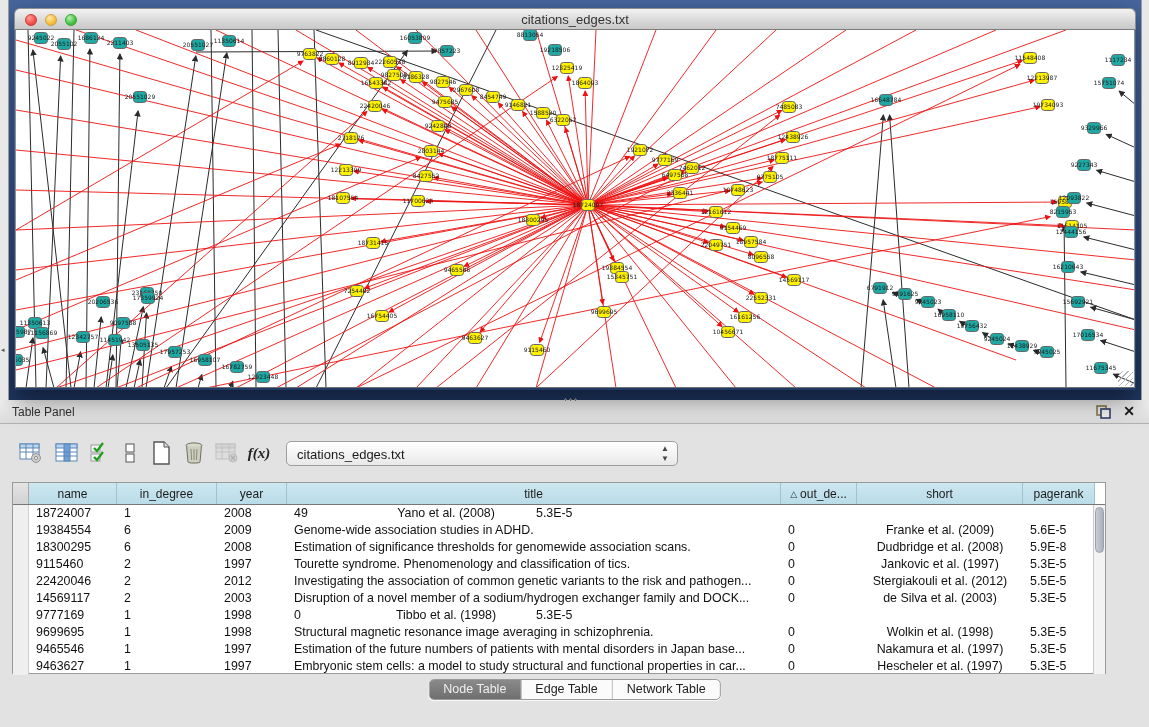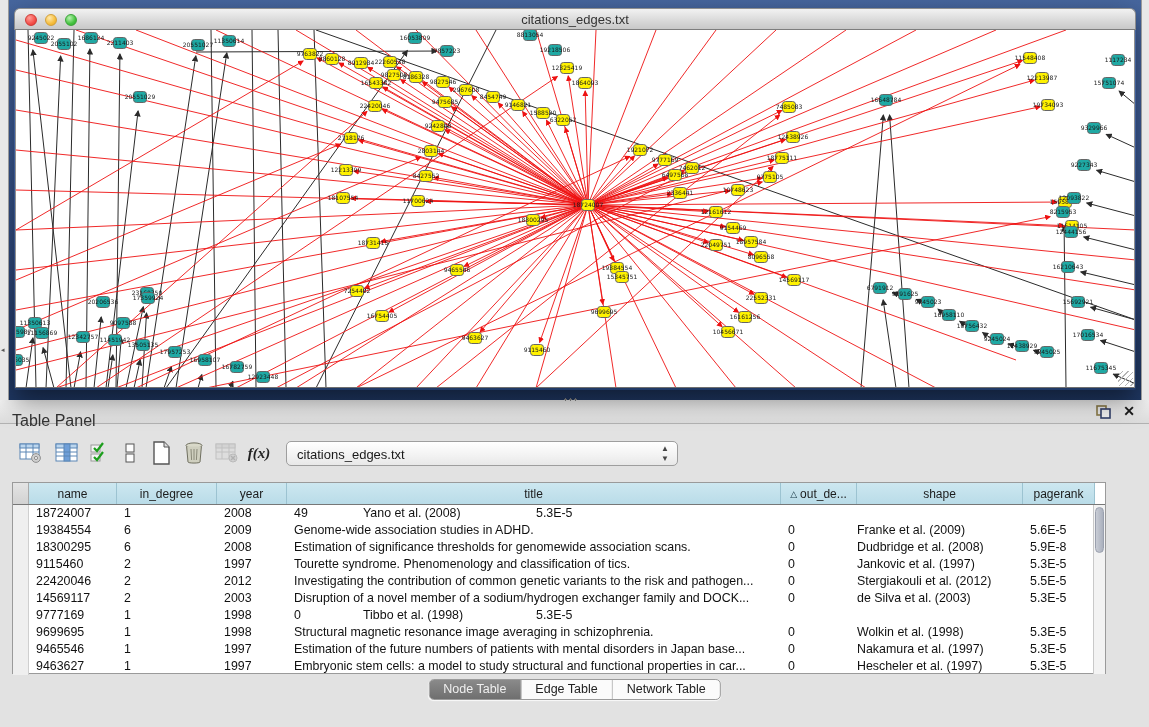--- a/index.html
+++ b/index.html
@@ -31,21 +31,21 @@
     border-right:1px solid #8f8f8f; border-bottom:1px solid #6f6f6f; }
   #graph-svg { display:block; }
   #resize-grip { position:absolute; right:1px; bottom:1px; width:15px; height:15px;
     background:repeating-linear-gradient(135deg,transparent 0 3px,#b5b5b5 3px 4px); }
 
   
   #table-panel { position:absolute; left:0; top:400px; width:1149px; height:327px;
     background:#e2e2e2; }
   #panel-header { position:relative; height:24px;
     background:linear-gradient(180deg,#f5f5f5,#dcdcdc); border-bottom:1px solid #b2b2b2; }
-  #panel-header .ptitle { position:absolute; left:12px; top:12px; font-size:16px; color:#333; }
+  #panel-header .ptitle { position:absolute; left:12px; top:5px; font-size:12px; color:#333; }
   #float-btn { position:absolute; right:38px; top:5px; width:15px; height:14px; }
   #close-btn { position:absolute; right:14px; top:3px; font-size:14px; font-weight:bold; color:#1a1a1a; cursor:default; }
   #splitter-dots { position:absolute; left:563px; top:-3px; width:16px; height:5px;
     background:radial-gradient(circle,#8a8a8a 1px,transparent 1.4px); background-size:5px 5px; }
 
   #toolbar { position:absolute; left:0; top:24px; width:1149px; height:58px; }
   .tb-icon { position:absolute; top:14px; width:30px; height:30px; display:flex;
     align-items:center; justify-content:center; }
   .fx { font-size:15px; font-style:italic; font-weight:bold; color:#222;
     font-family:"Liberation Serif", serif; }
@@ -63,21 +63,21 @@
     border-right:1px solid #9cc3d1; font-size:12px; color:#1c1c1c;
     display:flex; align-items:center; justify-content:center; overflow:hidden; white-space:nowrap; }
   .hcell.gutter { background:linear-gradient(180deg,#e4e4e4,#d2d2d2); border-right:1px solid #aaa; }
   .hcell .sortglyph { font-size:9px; margin-right:3px; color:#13323f; }
   #grid-body { position:relative; }
   .grow { display:flex; height:17px; }
   .gcell { font-size:12.4px; color:#111; white-space:nowrap; overflow:hidden;
     padding-top:1px; }
   .gcell.gutter { background:#efefef; border-right:1px solid #cfcfcf; }
   .al { padding-left:7px; text-align:left; }
-  .ac { text-align:left; }
+  .ac { text-align:center; }
   #vscroll { position:absolute; right:0; top:22px; width:12px; height:169px;
     background:#f3f3f3; border-left:1px solid #c9c9c9; }
   #vscroll .thumb { position:absolute; left:1px; top:2px; width:9px; height:46px;
     border-radius:5px; background:linear-gradient(90deg,#c9cdd6,#aab0bd); border:1px solid #9aa0ae; }
 
   #tabs-bar { position:absolute; left:0; top:278px; width:1149px; height:26px; }
   #seg { position:absolute; left:50%; transform:translateX(-50%); top:1px; height:21px;
     display:flex; border:1px solid #9b9b9b; border-radius:5px; overflow:hidden;
     background:#fbfbfb; box-shadow:0 1px 1px rgba(255,255,255,.8); }
   .seg-tab { padding:2px 14px 0 14px; font-size:12.5px; color:#222;
@@ -593,21 +593,21 @@
             <span>year</span>
           </div>
           <div class="hcell" style="width:494px">
             <span>title</span>
           </div>
           <div class="hcell" style="width:76px">
             <span class="sortglyph">△</span>
             <span>out_de...</span>
           </div>
           <div class="hcell" style="width:166px">
-            <span>shape</span>
+            <span>short</span>
           </div>
           <div class="hcell" style="width:72px">
             <span>pagerank</span>
           </div>
         </div>
       <div id="grid-body">
           <div class="grow">
             <div class="gcell gutter" style="width:16px"></div>
             <div class="gcell al" style="width:88px">18724007</div>
             <div class="gcell al" style="width:100px">1</div>
@@ -644,21 +644,21 @@
             <div class="gcell al" style="width:494px">Tourette syndrome. Phenomenology and classification of tics.</div>
             <div class="gcell al" style="width:76px">0</div>
             <div class="gcell ac" style="width:166px">Jankovic et al. (1997)</div>
             <div class="gcell al" style="width:72px">5.3E-5</div>
           </div>
           <div class="grow">
             <div class="gcell gutter" style="width:16px"></div>
             <div class="gcell al" style="width:88px">22420046</div>
             <div class="gcell al" style="width:100px">2</div>
             <div class="gcell al" style="width:70px">2012</div>
-            <div class="gcell al" style="width:494px">Investigating the contribution of common genetic variants to the risk and pathogen...</div>
+            <div class="gcell al" style="width:494px">Investigating the association of common genetic variants to the risk and pathogen...</div>
             <div class="gcell al" style="width:76px">0</div>
             <div class="gcell ac" style="width:166px">Stergiakouli et al. (2012)</div>
             <div class="gcell al" style="width:72px">5.5E-5</div>
           </div>
           <div class="grow">
             <div class="gcell gutter" style="width:16px"></div>
             <div class="gcell al" style="width:88px">14569117</div>
             <div class="gcell al" style="width:100px">2</div>
             <div class="gcell al" style="width:70px">2003</div>
             <div class="gcell al" style="width:494px">Disruption of a novel member of a sodium/hydrogen exchanger family and DOCK...</div>

